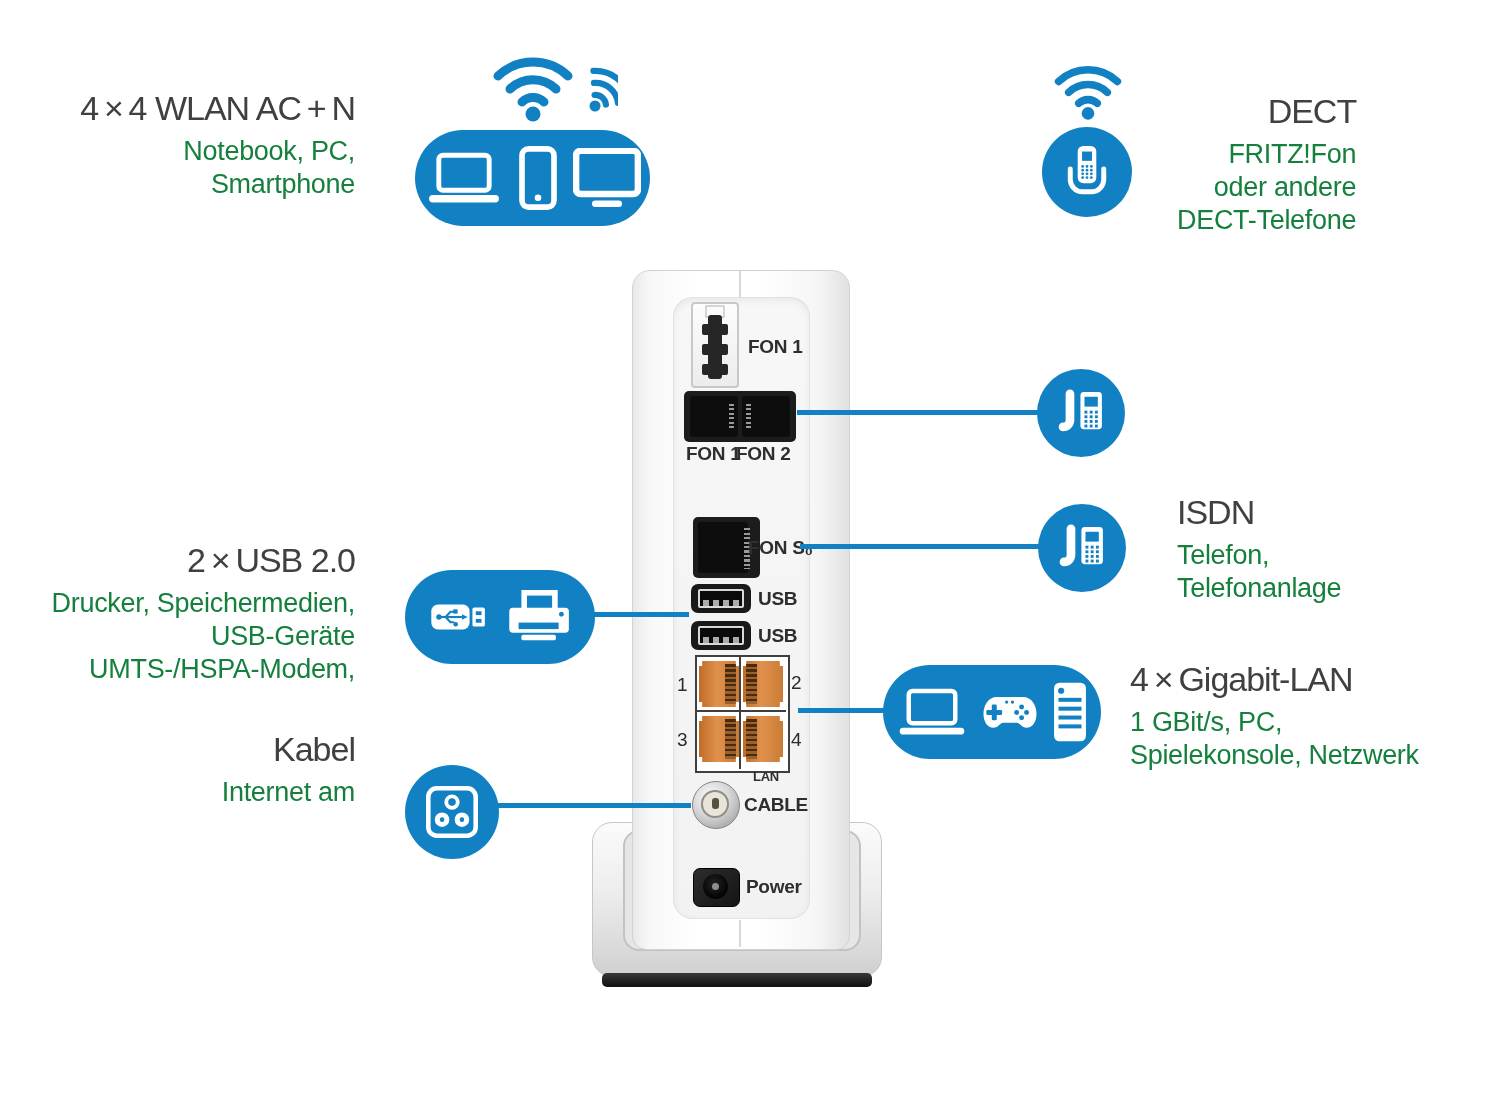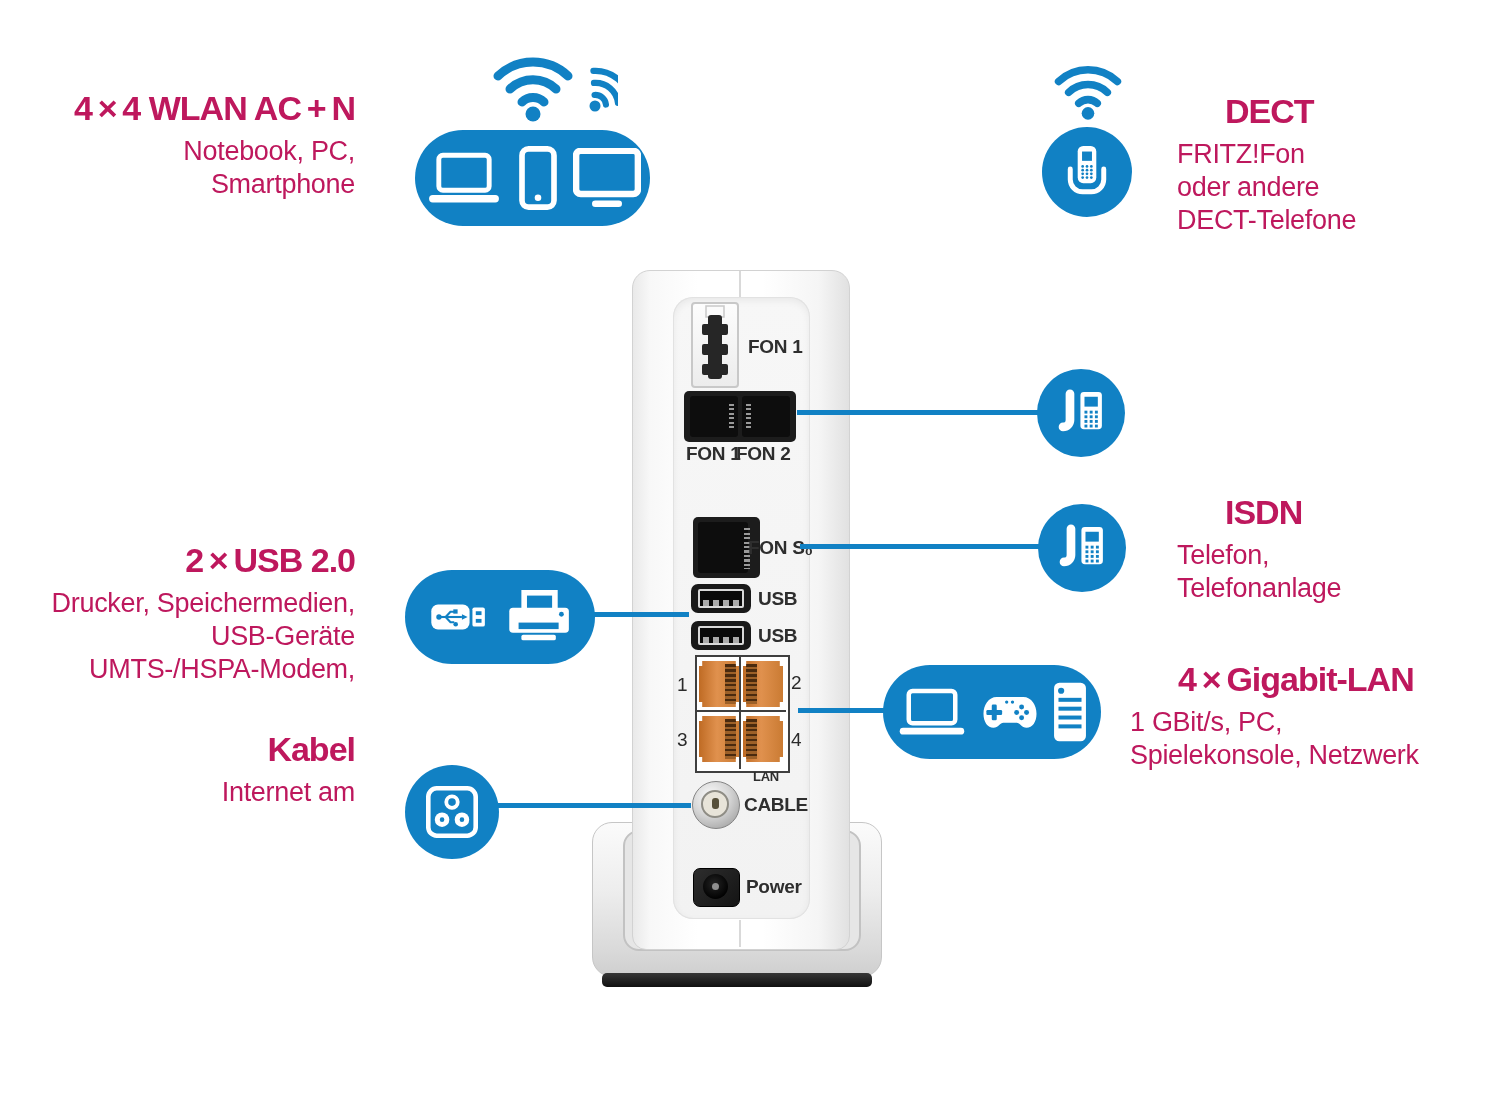--- a/index.html
+++ b/index.html
@@ -3,25 +3,25 @@
 <meta charset="utf-8">
 <style>
   html,body { margin:0; padding:0; background:#fff; }
   .canvas {
     position:relative; width:1500px; height:1120px; background:#ffffff;
     font-family:"Liberation Sans","DejaVu Sans",sans-serif; overflow:hidden;
   }
   .abs { position:absolute; }
   
   .h-title {
-    font-weight:700; font-size:34px; line-height:40px; color:#be185d;
-    letter-spacing:-1px; white-space:nowrap;padding-left:48px;
+    font-weight:400; font-size:34px; line-height:40px; color:#404040;
+    letter-spacing:-1px; white-space:nowrap;
   }
   .t-line {
-    font-weight:400; font-size:27px; line-height:33px; color:#be185d;
+    font-weight:400; font-size:27px; line-height:33px; color:#15803d;
     letter-spacing:-0.3px; white-space:nowrap;
   }
   .align-r { text-align:right; }
   .align-l { text-align:left; }
   .t-block { position:absolute; }
   .t-block .h-title { margin:0 0 7px 0; }
   
   .pill {
     position:absolute; background:#1181c4; border-radius:999px;
     display:flex; align-items:center; justify-content:center;
@@ -277,21 +277,21 @@
         <circle cx="43" cy="53" r="2.2"></circle>
           <circle cx="50" cy="53" r="2.2"></circle>
           <circle cx="57" cy="53" r="2.2"></circle>
         <circle cx="43" cy="59" r="2.2"></circle>
           <circle cx="50" cy="59" r="2.2"></circle>
           <circle cx="57" cy="59" r="2.2"></circle>
       </g>
       <path d="M23 45 V62 a20 20 0 0 0 20 20 h14 a20 20 0 0 0 20 -20 V45" fill="none" stroke="#fff" stroke-width="8" stroke-linecap="round"></path>
     </svg>
   </div>
-  <div class="t-block align-l" style="left:1177px; top:91px;">
+  <div class="t-block align-l" style="left:1177px; top:91px;text-align:right;">
     <div class="h-title">DECT</div>
     <div class="t-line">FRITZ!Fon</div>
     <div class="t-line">oder andere</div>
     <div class="t-line">DECT-Telefone</div>
   </div>
 
   <div class="circle" style="left:1037px; top:369px; width:88px; height:88px;">
     <svg width="58" height="58" viewBox="0 0 100 100">
       <path d="M31 17 v45 a12 12 0 0 1 -12 12" fill="none" stroke="#fff" stroke-width="15" stroke-linecap="round"></path>
       <rect x="49" y="14" width="37" height="64" rx="6" fill="#fff"></rect>

